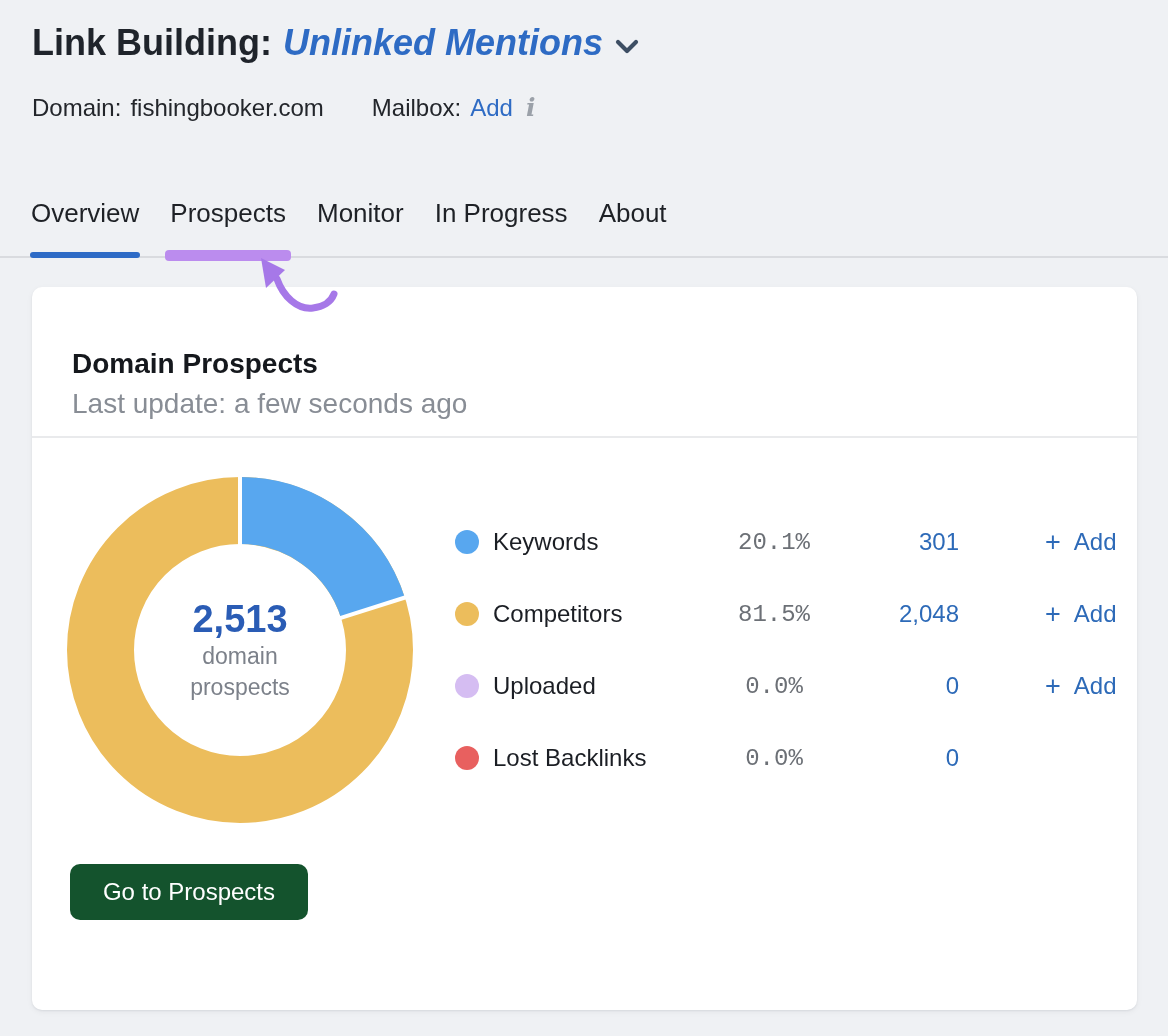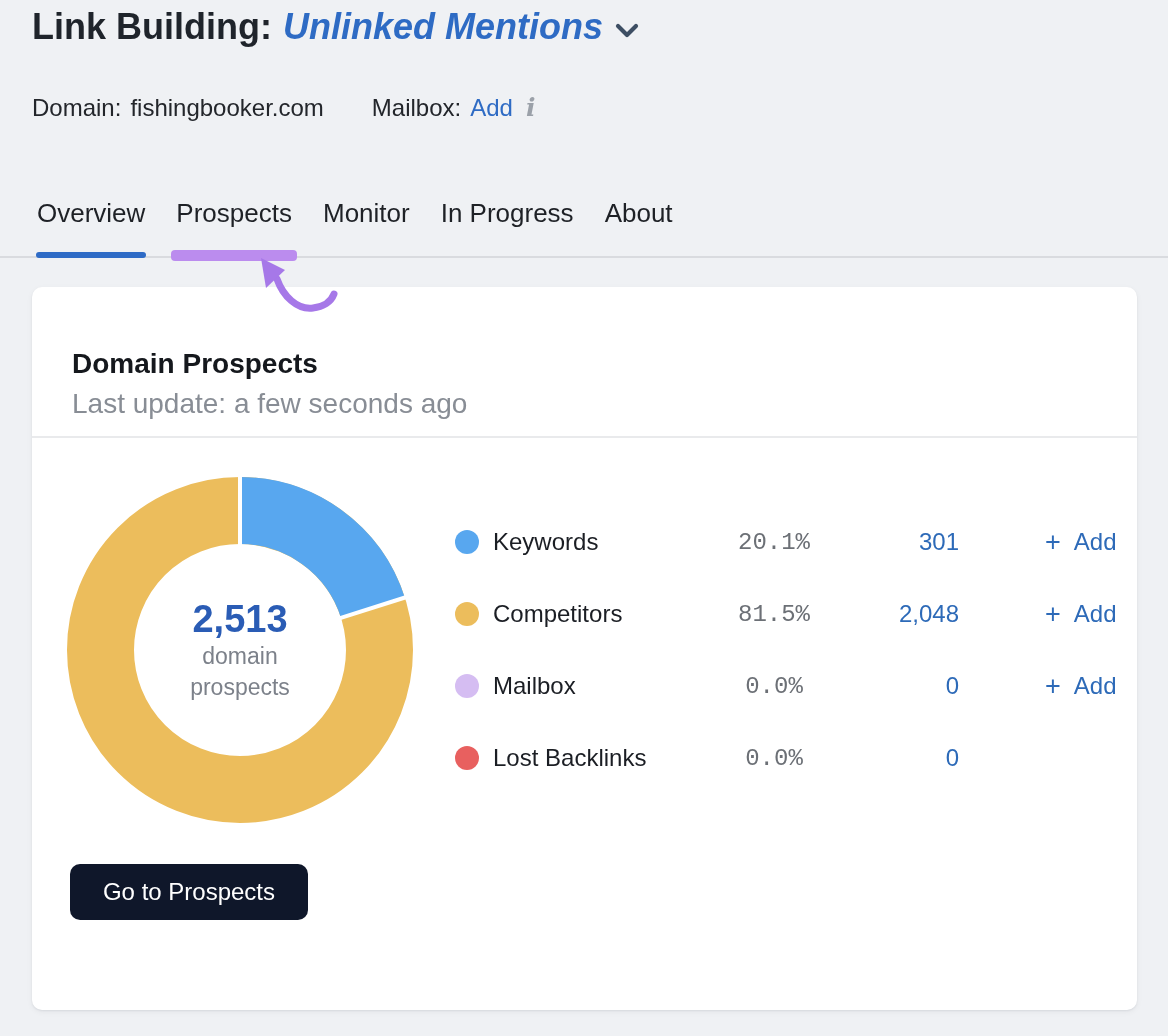--- a/index.html
+++ b/index.html
@@ -7,21 +7,21 @@
   body{
     font-family:"Liberation Sans","DejaVu Sans",sans-serif;
     background:#eff1f4;
     overflow:hidden;
     position:relative;
   }
   .page{ position:relative; width:1168px; height:1036px; }
 
   
   .title-row{
-    position:absolute; left:32px; top:4px;
+    position:absolute; left:32px; top:20px;
     display:flex; align-items:flex-start; gap:11px;
     font-size:36px; font-weight:700; line-height:46px;
   }
   .title-prefix{ color:#1f242b; }
   .title-selector{ display:flex; align-items:center; gap:12px; cursor:pointer; }
   .title-selected{ color:#2e6bc4;font-style:italic; }
   .chevron{ margin-top:6px; }
 
   .meta-row{
     position:absolute; left:32px; top:92px;
@@ -35,21 +35,21 @@
     font-style:italic; font-weight:700;
     color:#9ba1a9; font-size:25px; margin-left:4px; cursor:pointer;
   }
 
   
   .tabs-rule{
     position:absolute; left:0; top:256px; width:1168px; height:2px;
     background:#d9dbdf;
   }
   .tabs{
-    position:absolute; left:37px; top:197px;
+    position:absolute; left:31px; top:197px;
     display:flex; gap:31px;
     font-size:26px; color:#1e2126; line-height:32px;
   }
   .tab{ position:relative; height:64px; cursor:pointer; }
   .tab .underline{
     position:absolute; left:-1px; right:-1px; top:55px; height:6px;
     border-radius:3px; display:none;
   }
   .tab.active .underline{ display:block; }
   .tab.highlighted .underline{ display:block; top:53px; height:11px; left:-5px; right:-5px; border-radius:4px; }
@@ -208,21 +208,21 @@
           <span class="legend-count">2,048</span>
           <span class="legend-add clickable">
             <span class="plus">+</span>
             <span class="add-label">Add</span>
           </span>
         </div>
 
         <div class="legend-row">
           <span class="legend-name">
             <span class="dot" style="background-color: rgb(213, 189, 242);"></span>
-            <span>Mailbox</span>
+            <span>Uploaded</span>
           </span>
           <span class="legend-pct">0.0%</span>
           <span class="legend-count">0</span>
           <span class="legend-add clickable">
             <span class="plus">+</span>
             <span class="add-label">Add</span>
           </span>
         </div>
 
         <div class="legend-row">
@@ -230,18 +230,18 @@
             <span class="dot" style="background-color: rgb(232, 96, 95);"></span>
             <span>Lost Backlinks</span>
           </span>
           <span class="legend-pct">0.0%</span>
           <span class="legend-count">0</span>
           <span class="legend-add"></span>
         </div>
 
       </div>
 
-      <button class="go-btn" style="background-color: #0f172a;">Go to Prospects</button>
+      <button class="go-btn" style="background-color: #14532d;">Go to Prospects</button>
 
     </div>
   </section>
 
 </div>
 
 </body></html>

